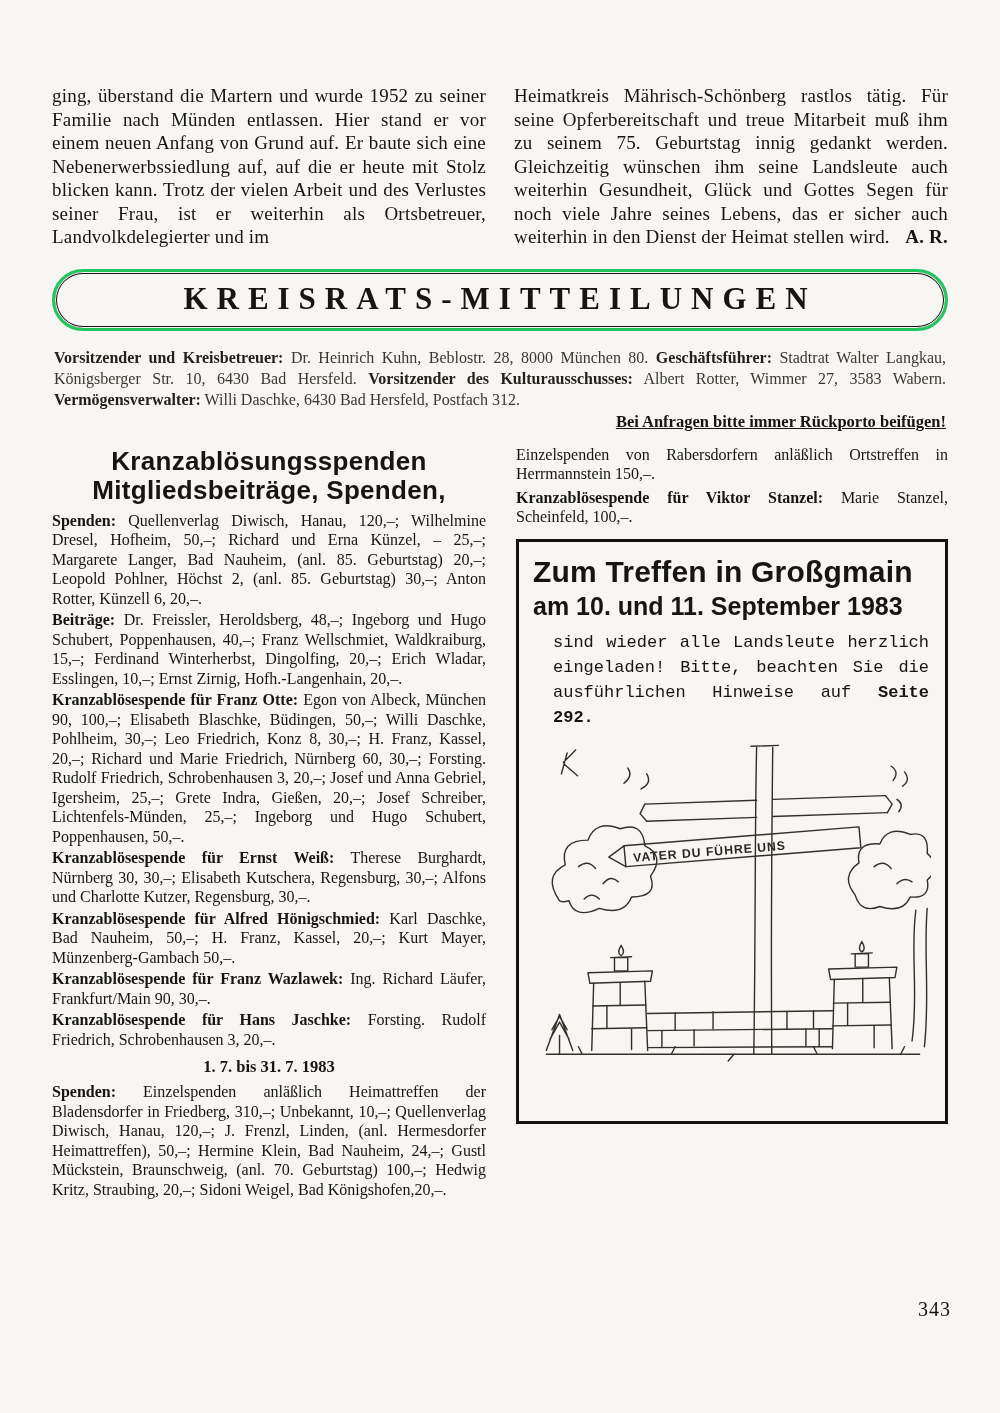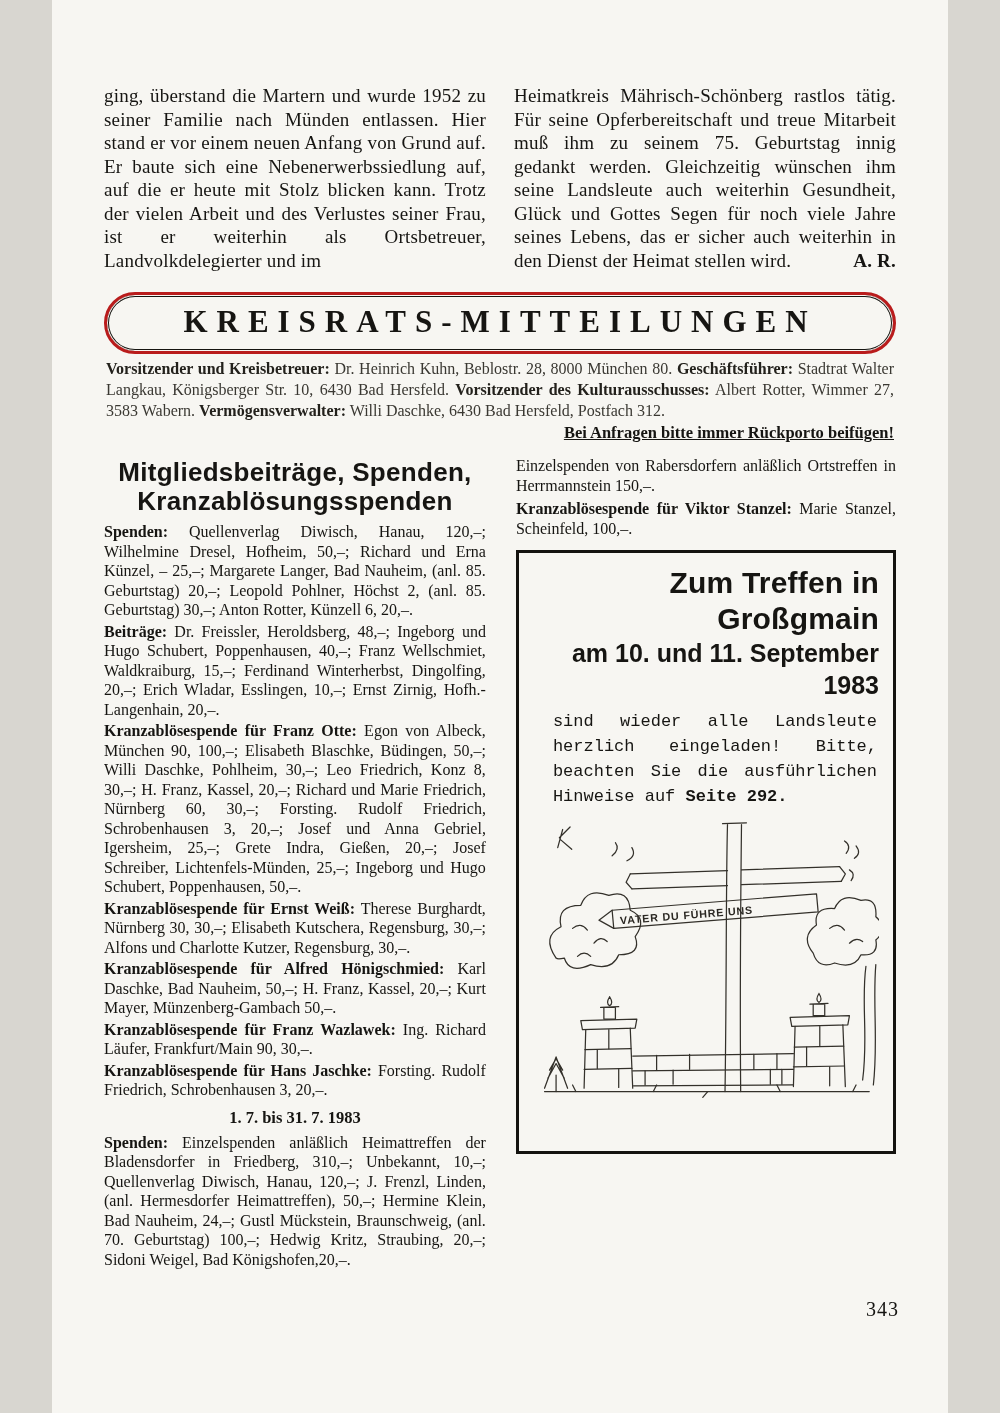--- a/index.html
+++ b/index.html
@@ -1,18 +1,18 @@
 <!DOCTYPE html>
 <html><head>
 <meta charset="utf-8">
 <style>
   html,body { margin:0; padding:0; background:#d8d6d0; }
   .page {
     position:relative;
-    width:896px; height:1413px;
+    width:1000px; height:1413px;
     margin:0 auto;
     background:#f7f6f2;
     color:#161512;
     font-family:"Liberation Serif", serif;
     box-sizing:border-box;
     padding:84px 52px 0 52px;
     overflow:hidden;
   }
   .jtext { text-align:justify; }
   .b { font-weight:700; }
@@ -22,34 +22,34 @@
   .intro .col {
     width:435px; margin:0;
     font-size:19px; line-height:23.5px;
     letter-spacing:.2px;
   }
   .sig { float:right; font-weight:700; }
 
   
   .banner {
     margin-top:20px;
-    border:3px solid #b91c1c;
+    border:3px solid #22c55e;
     border-radius:48px;
     text-align:center;
     padding:9px 0 11px 0;
     box-shadow:0 0 0 1px #f7f6f2 inset, 0 0 0 2px #151410 inset;
   }
   .banner span {
     font-weight:700; font-size:31px; letter-spacing:9px;
     font-family:"Liberation Serif", serif;
   }
 
   
   .officials {
-    margin:4px 2px 0 2px;
+    margin:16px 2px 0 2px;
     font-size:16px; line-height:21px;
     color:#3a3832;
   }
   .officials .b { color:#23211c; }
   .note {
     margin:2px 2px 0 0;
     text-align:right; font-weight:700; font-size:16.5px;
     text-decoration:underline;
   }
 
@@ -78,21 +78,21 @@
 
   
   .annbox {
     margin-top:12px;
     border:3px solid #14130f;
     padding:12px 14px 8px 14px;
     background:#f7f6f2;
   }
   .ann-t1, .ann-t2 {
     font-family:"Liberation Sans", sans-serif;
-    font-weight:700; text-align:right;
+    font-weight:700; text-align:left;
   }
   .ann-t1 { font-size:30px; line-height:36px; letter-spacing:.2px; }
   .ann-t2 { font-size:25px; line-height:32px; }
   .ann-body {
     font-family:Liberation Mono, monospace;
     font-size:17px; line-height:25px;
     margin:8px 2px 4px 20px;
   }
   .sketch { width:100%; height:auto; display:block; margin-top:4px; }
   .sketch path { fill:none; stroke:#33302a; stroke-width:1.5; stroke-linecap:round; stroke-linejoin:round; }
@@ -124,22 +124,22 @@
     <span>KREISRATS-MITTEILUNGEN</span>
   </div>
 
   <p class="officials jtext"><span class="b">Vorsitzender und Kreisbetreuer:</span><span> Dr. Heinrich Kuhn, Beblostr. 28, 8000 München 80. </span><span class="b">Geschäftsführer:</span><span> Stadtrat Walter Langkau, Königsberger Str. 10, 6430 Bad Hersfeld. </span><span class="b">Vorsitzender des Kulturausschusses:</span><span> Albert Rotter, Wimmer 27, 3583 Wabern. </span><span class="b">Vermögensverwalter:</span><span> Willi Daschke, 6430 Bad Hersfeld, Postfach 312.</span></p>
   <p class="note">Bei Anfragen bitte immer Rückporto beifügen!</p>
 
   <div class="main">
 
     <div class="mcol left">
       <h2 class="mb-heading">
+        <span class="hline">Kranzablösungsspenden</span>
         <span class="hline">Mitgliedsbeiträge, Spenden,</span>
-        <span class="hline">Kranzablösungsspenden</span>
       </h2>
       <p class="entry"><span class="b">Spenden:</span><span> Quellenverlag Diwisch, Hanau, 120,–; Wilhelmine Dresel, Hofheim, 50,–; Richard und Erna Künzel, – 25,–; Margarete Langer, Bad Nauheim, (anl. 85. Geburtstag) 20,–; Leopold Pohlner, Höchst 2, (anl. 85. Geburtstag) 30,–; Anton Rotter, Künzell 6, 20,–.</span></p>
       <p class="entry"><span class="b">Beiträge:</span><span> Dr. Freissler, Heroldsberg, 48,–; Ingeborg und Hugo Schubert, Poppenhausen, 40,–; Franz Wellschmiet, Waldkraiburg, 15,–; Ferdinand Winterherbst, Dingolfing, 20,–; Erich Wladar, Esslingen, 10,–; Ernst Zirnig, Hofh.-Langenhain, 20,–.</span></p>
       <p class="entry"><span class="b">Kranzablösespende für Franz Otte:</span><span> Egon von Albeck, München 90, 100,–; Elisabeth Blaschke, Büdingen, 50,–; Willi Daschke, Pohlheim, 30,–; Leo Friedrich, Konz 8, 30,–; H. Franz, Kassel, 20,–; Richard und Marie Friedrich, Nürnberg 60, 30,–; Forsting. Rudolf Friedrich, Schrobenhausen 3, 20,–; Josef und Anna Gebriel, Igersheim, 25,–; Grete Indra, Gießen, 20,–; Josef Schreiber, Lichtenfels-Münden, 25,–; Ingeborg und Hugo Schubert, Poppenhausen, 50,–.</span></p>
       <p class="entry"><span class="b">Kranzablösespende für Ernst Weiß:</span><span> Therese Burghardt, Nürnberg 30, 30,–; Elisabeth Kutschera, Regensburg, 30,–; Alfons und Charlotte Kutzer, Regensburg, 30,–.</span></p>
       <p class="entry"><span class="b">Kranzablösespende für Alfred Hönigschmied:</span><span> Karl Daschke, Bad Nauheim, 50,–; H. Franz, Kassel, 20,–; Kurt Mayer, Münzenberg-Gambach 50,–.</span></p>
       <p class="entry"><span class="b">Kranzablösespende für Franz Wazlawek:</span><span> Ing. Richard Läufer, Frankfurt/Main 90, 30,–.</span></p>
       <p class="entry"><span class="b">Kranzablösespende für Hans Jaschke:</span><span> Forsting. Rudolf Friedrich, Schrobenhausen 3, 20,–.</span></p>
       <p class="period">1. 7. bis 31. 7. 1983</p>
       <p class="entry"><span class="b">Spenden:</span><span> Einzelspenden anläßlich Heimattreffen der Bladensdorfer in Friedberg, 310,–; Unbekannt, 10,–; Quellenverlag Diwisch, Hanau, 120,–; J. Frenzl, Linden, (anl. Hermesdorfer Heimattreffen), 50,–; Hermine Klein, Bad Nauheim, 24,–; Gustl Mückstein, Braunschweig, (anl. 70. Geburtstag) 100,–; Hedwig Kritz, Straubing, 20,–; Sidoni Weigel, Bad Königshofen,20,–.</span></p>

